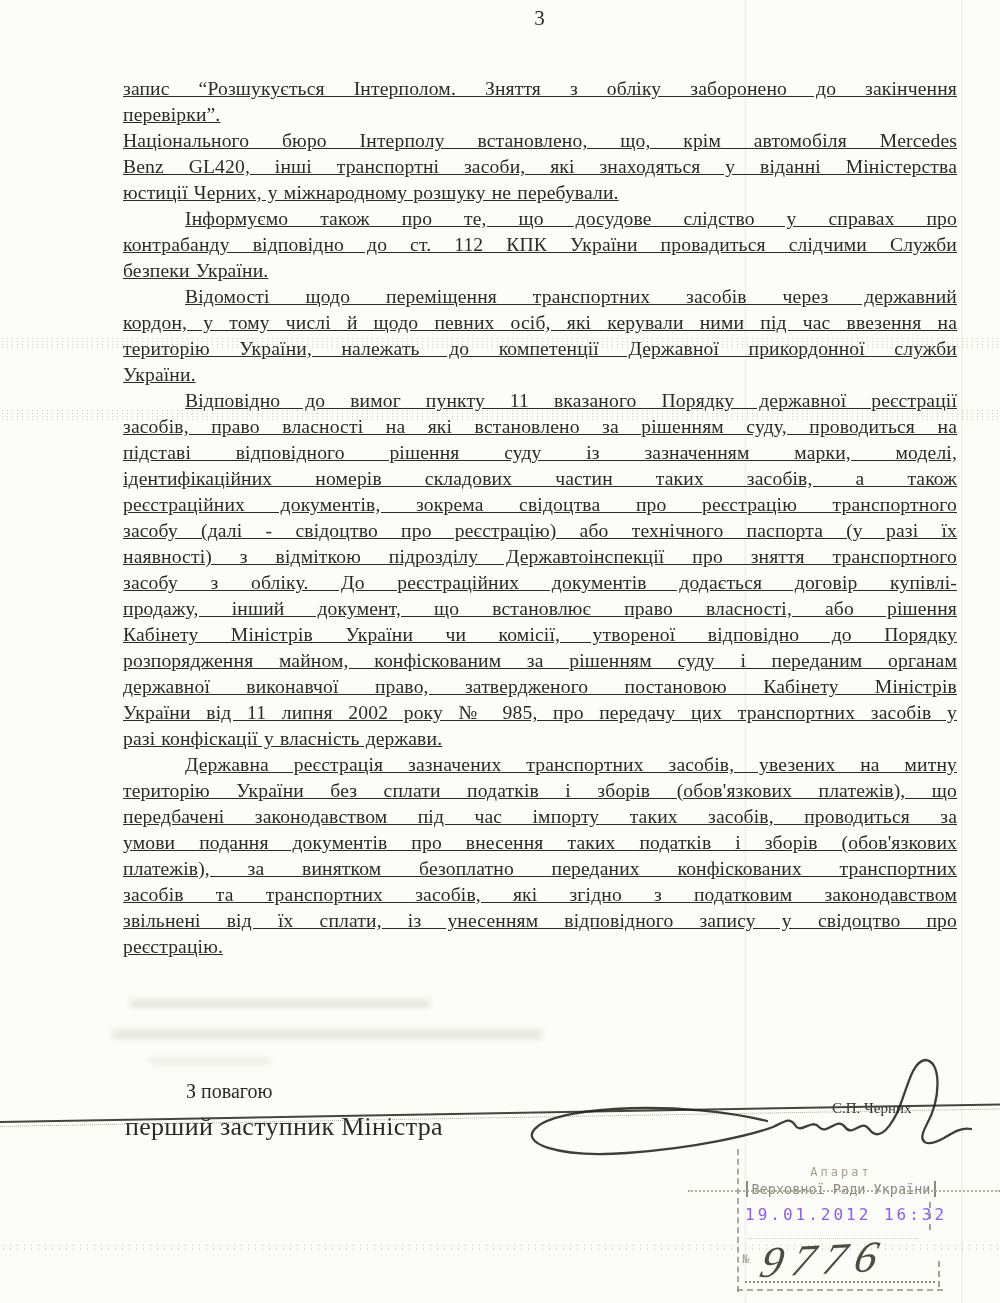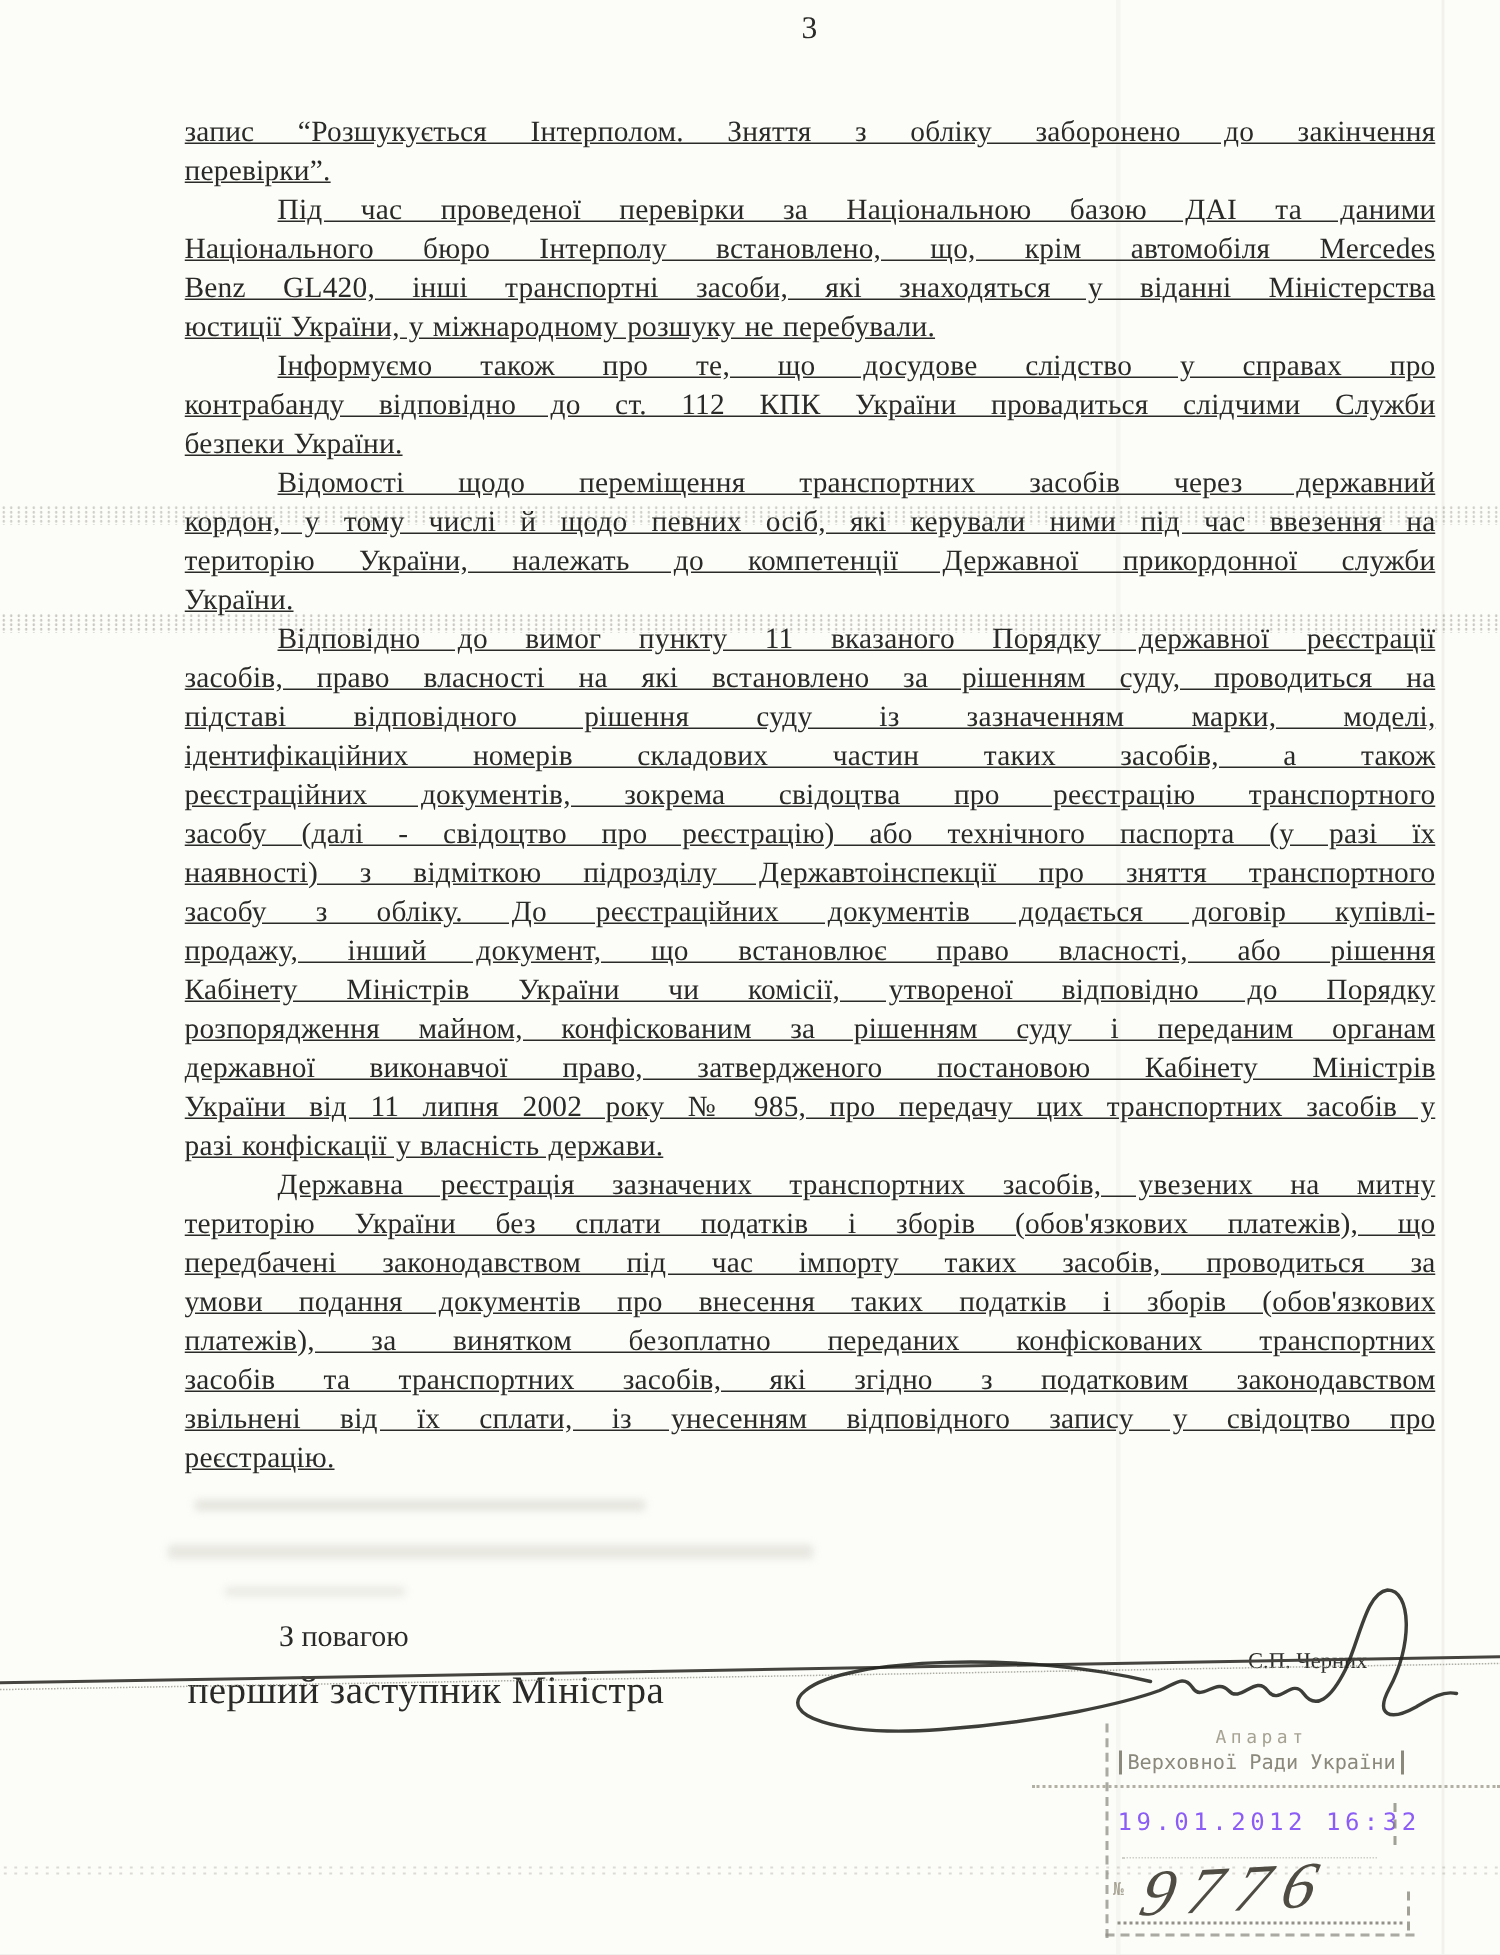--- a/index.html
+++ b/index.html
@@ -65,21 +65,21 @@
   }
   .sig-svg{position:absolute;left:505px;top:1055px;pointer-events:none;}
 
   
   .stamp{
     position:absolute;left:737px;top:1149px;width:204px;height:143px;
     border-left:2px dashed rgba(143,142,132,.75);
     font-family:"DejaVu Sans Mono", monospace;
     color:#8b897c;
   }
-  .stamp-line1{margin-top:2px;text-align:center;font-size:12px;letter-spacing:3px;
+  .stamp-line1{margin-top:16px;text-align:center;font-size:12px;letter-spacing:3px;
     color:#a5a292;filter:blur(.5px);}
   .stamp-line2{margin-top:2px;display:flex;justify-content:center;font-size:13.5px;
     filter:blur(.35px);}
   .stamp-line2 span{border-left:2px solid #8b897c;border-right:2px solid #8b897c;
     padding:0 4px;white-space:nowrap;}
   .stamp-sep{position:absolute;left:688px;top:1190px;width:312px;height:0;
     border-top:2px dotted #a6a396;opacity:.85;pointer-events:none;}
   .stamp-datetime{position:absolute;left:745px;top:1205px;width:185px;
     font-family:"DejaVu Sans Mono", monospace;font-size:16px;letter-spacing:3px;
     color:#8b5cf6;filter:blur(.3px);white-space:nowrap;}
@@ -114,24 +114,23 @@
   <div class="noise a"></div>
   <div class="noise b"></div>
   <div class="noise c"></div>
 
   <div class="body-text">
       <div class="para">
         <div class="line just">запис “Розшукується Інтерполом. Зняття з обліку заборонено до закінчення</div>
         <div class="line">перевірки”.</div>
       </div>
       <div class="para">
-        <div class="line just indent">Під час проведеної перевірки за Національною базою ДАІ та даними</div>
         <div class="line just">Національного бюро Інтерполу встановлено, що, крім автомобіля Mercedes</div>
         <div class="line just">Benz GL420, інші транспортні засоби, які знаходяться у віданні Міністерства</div>
-        <div class="line">юстиції України, у міжнародному розшуку не перебували.</div>
+        <div class="line">юстиції Черних, у міжнародному розшуку не перебували.</div>
       </div>
       <div class="para">
         <div class="line just indent">Інформуємо також про те, що досудове слідство у справах про</div>
         <div class="line just">контрабанду відповідно до ст. 112 КПК України провадиться слідчими Служби</div>
         <div class="line">безпеки України.</div>
       </div>
       <div class="para">
         <div class="line just indent">Відомості щодо переміщення транспортних засобів через державний</div>
         <div class="line just">кордон, у тому числі й щодо певних осіб, які керували ними під час ввезення на</div>
         <div class="line just">територію України, належать до компетенції Державної прикордонної служби</div>

